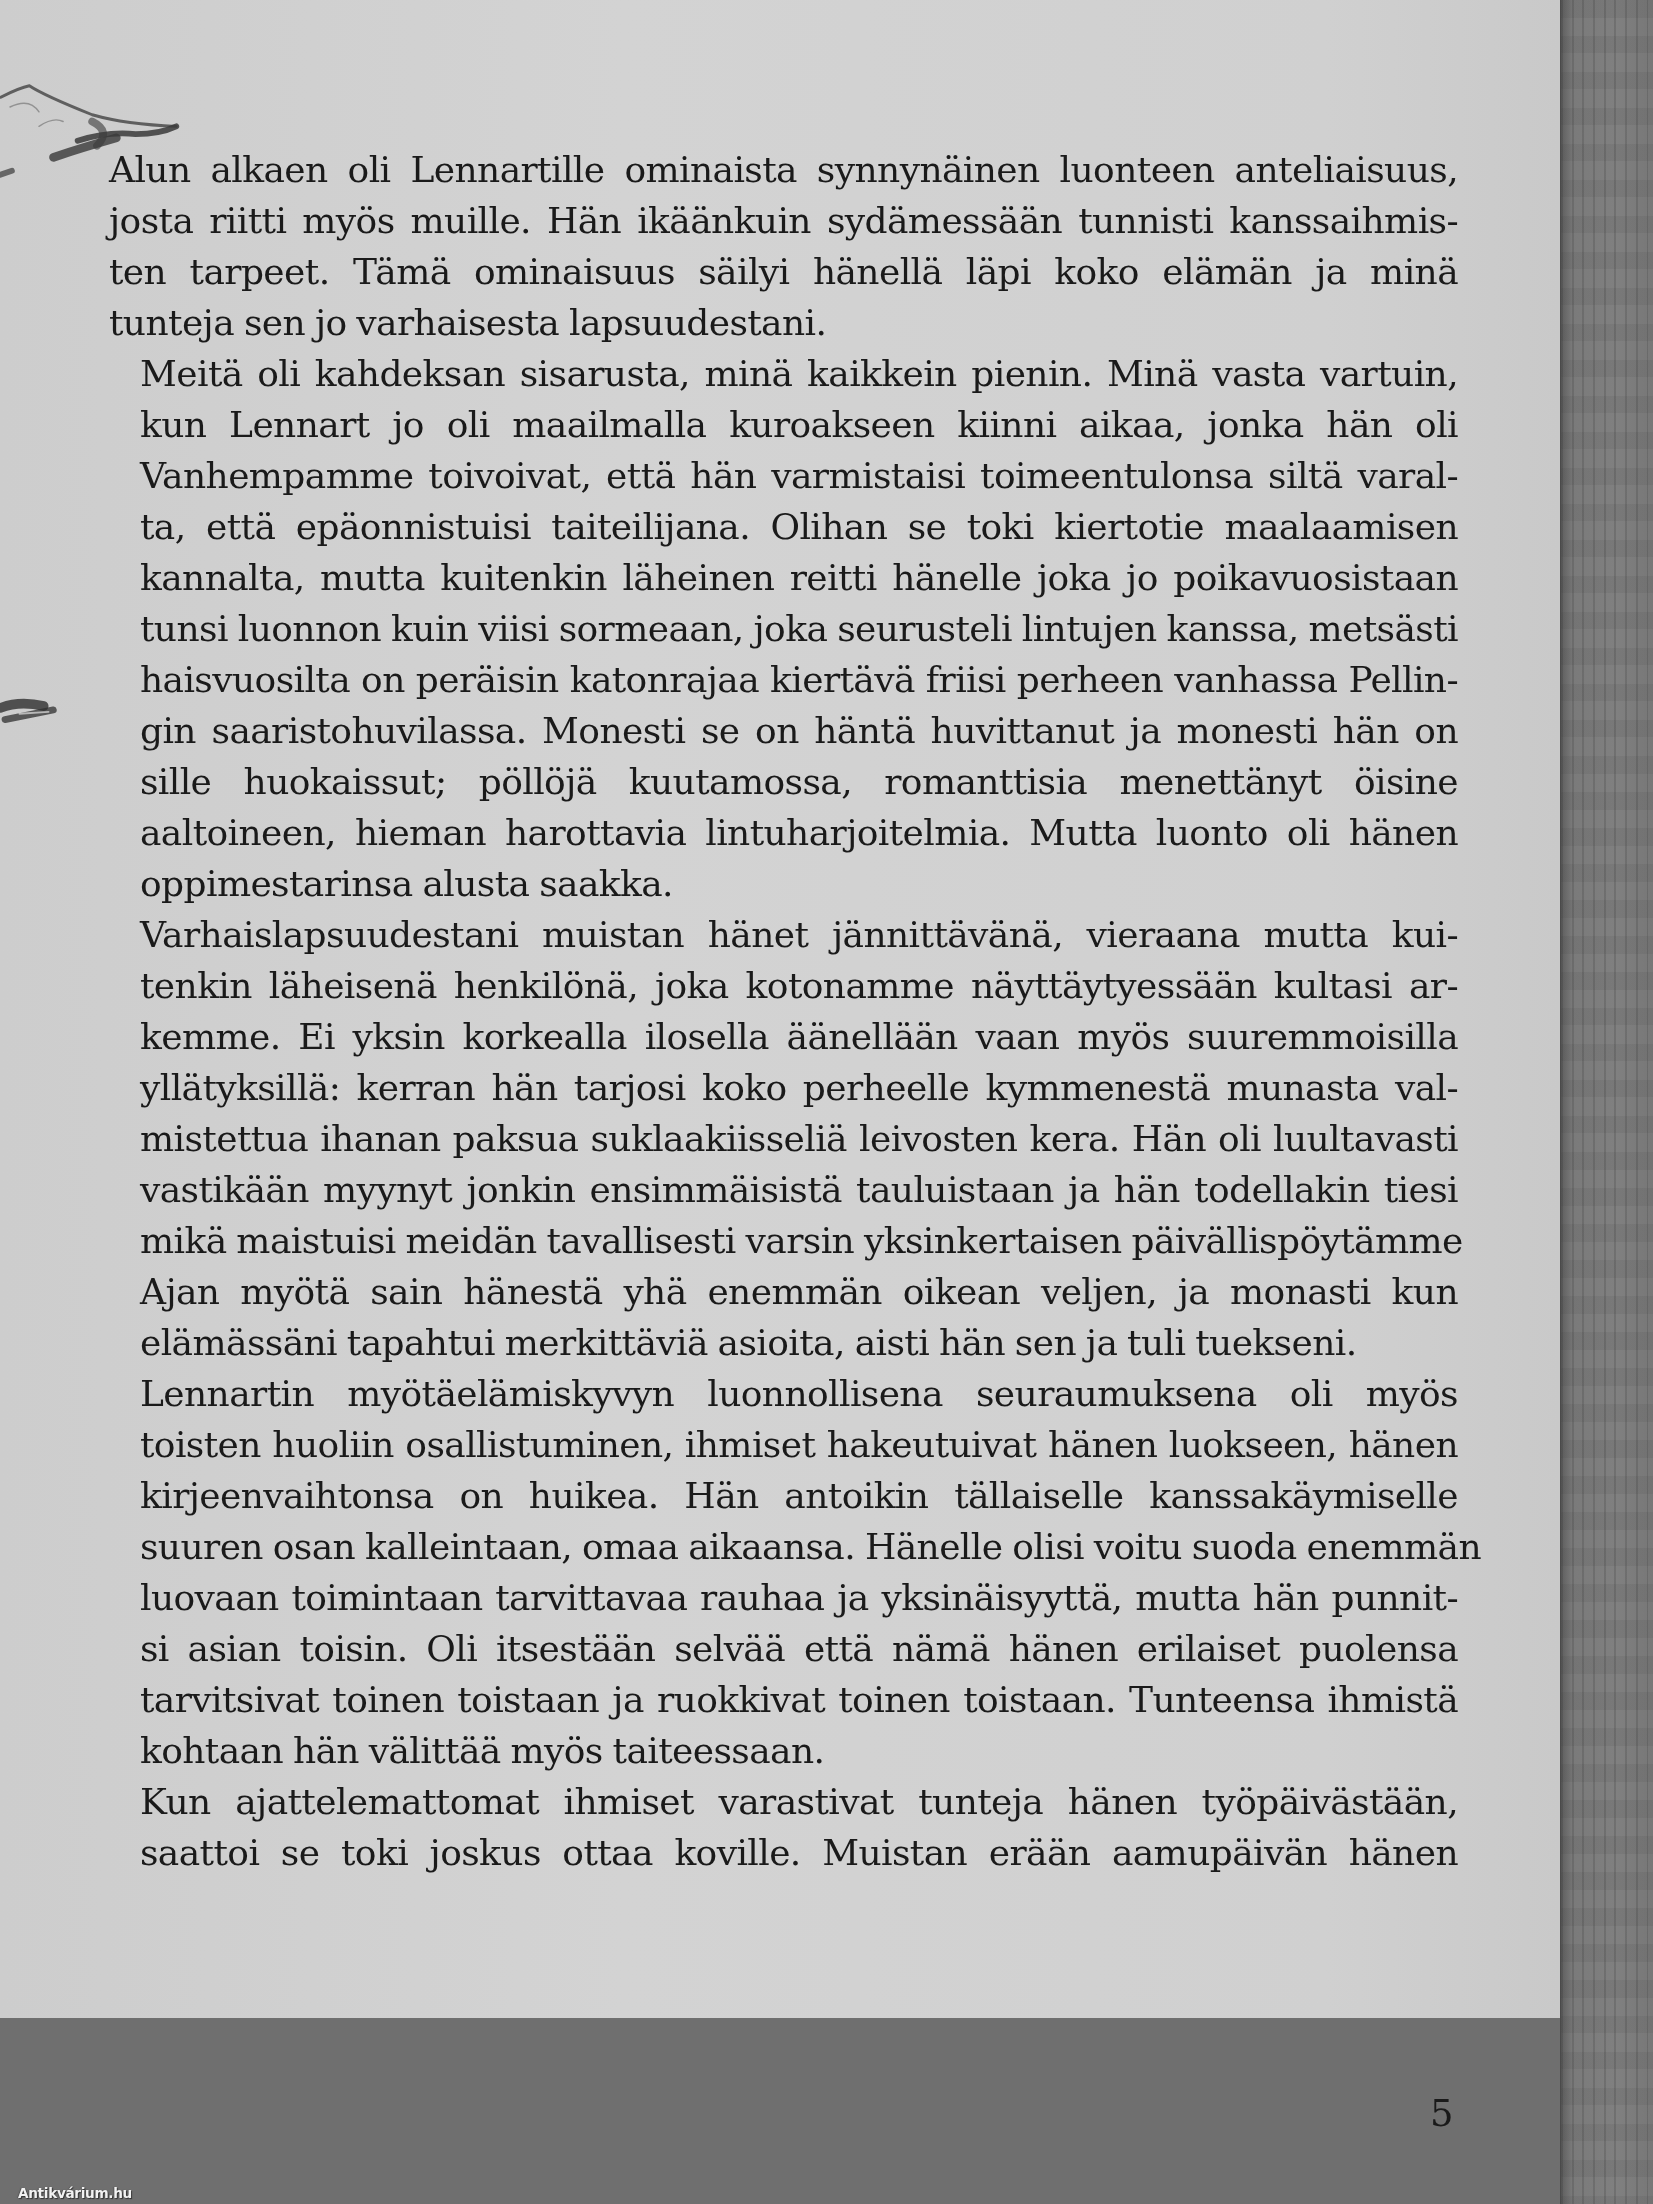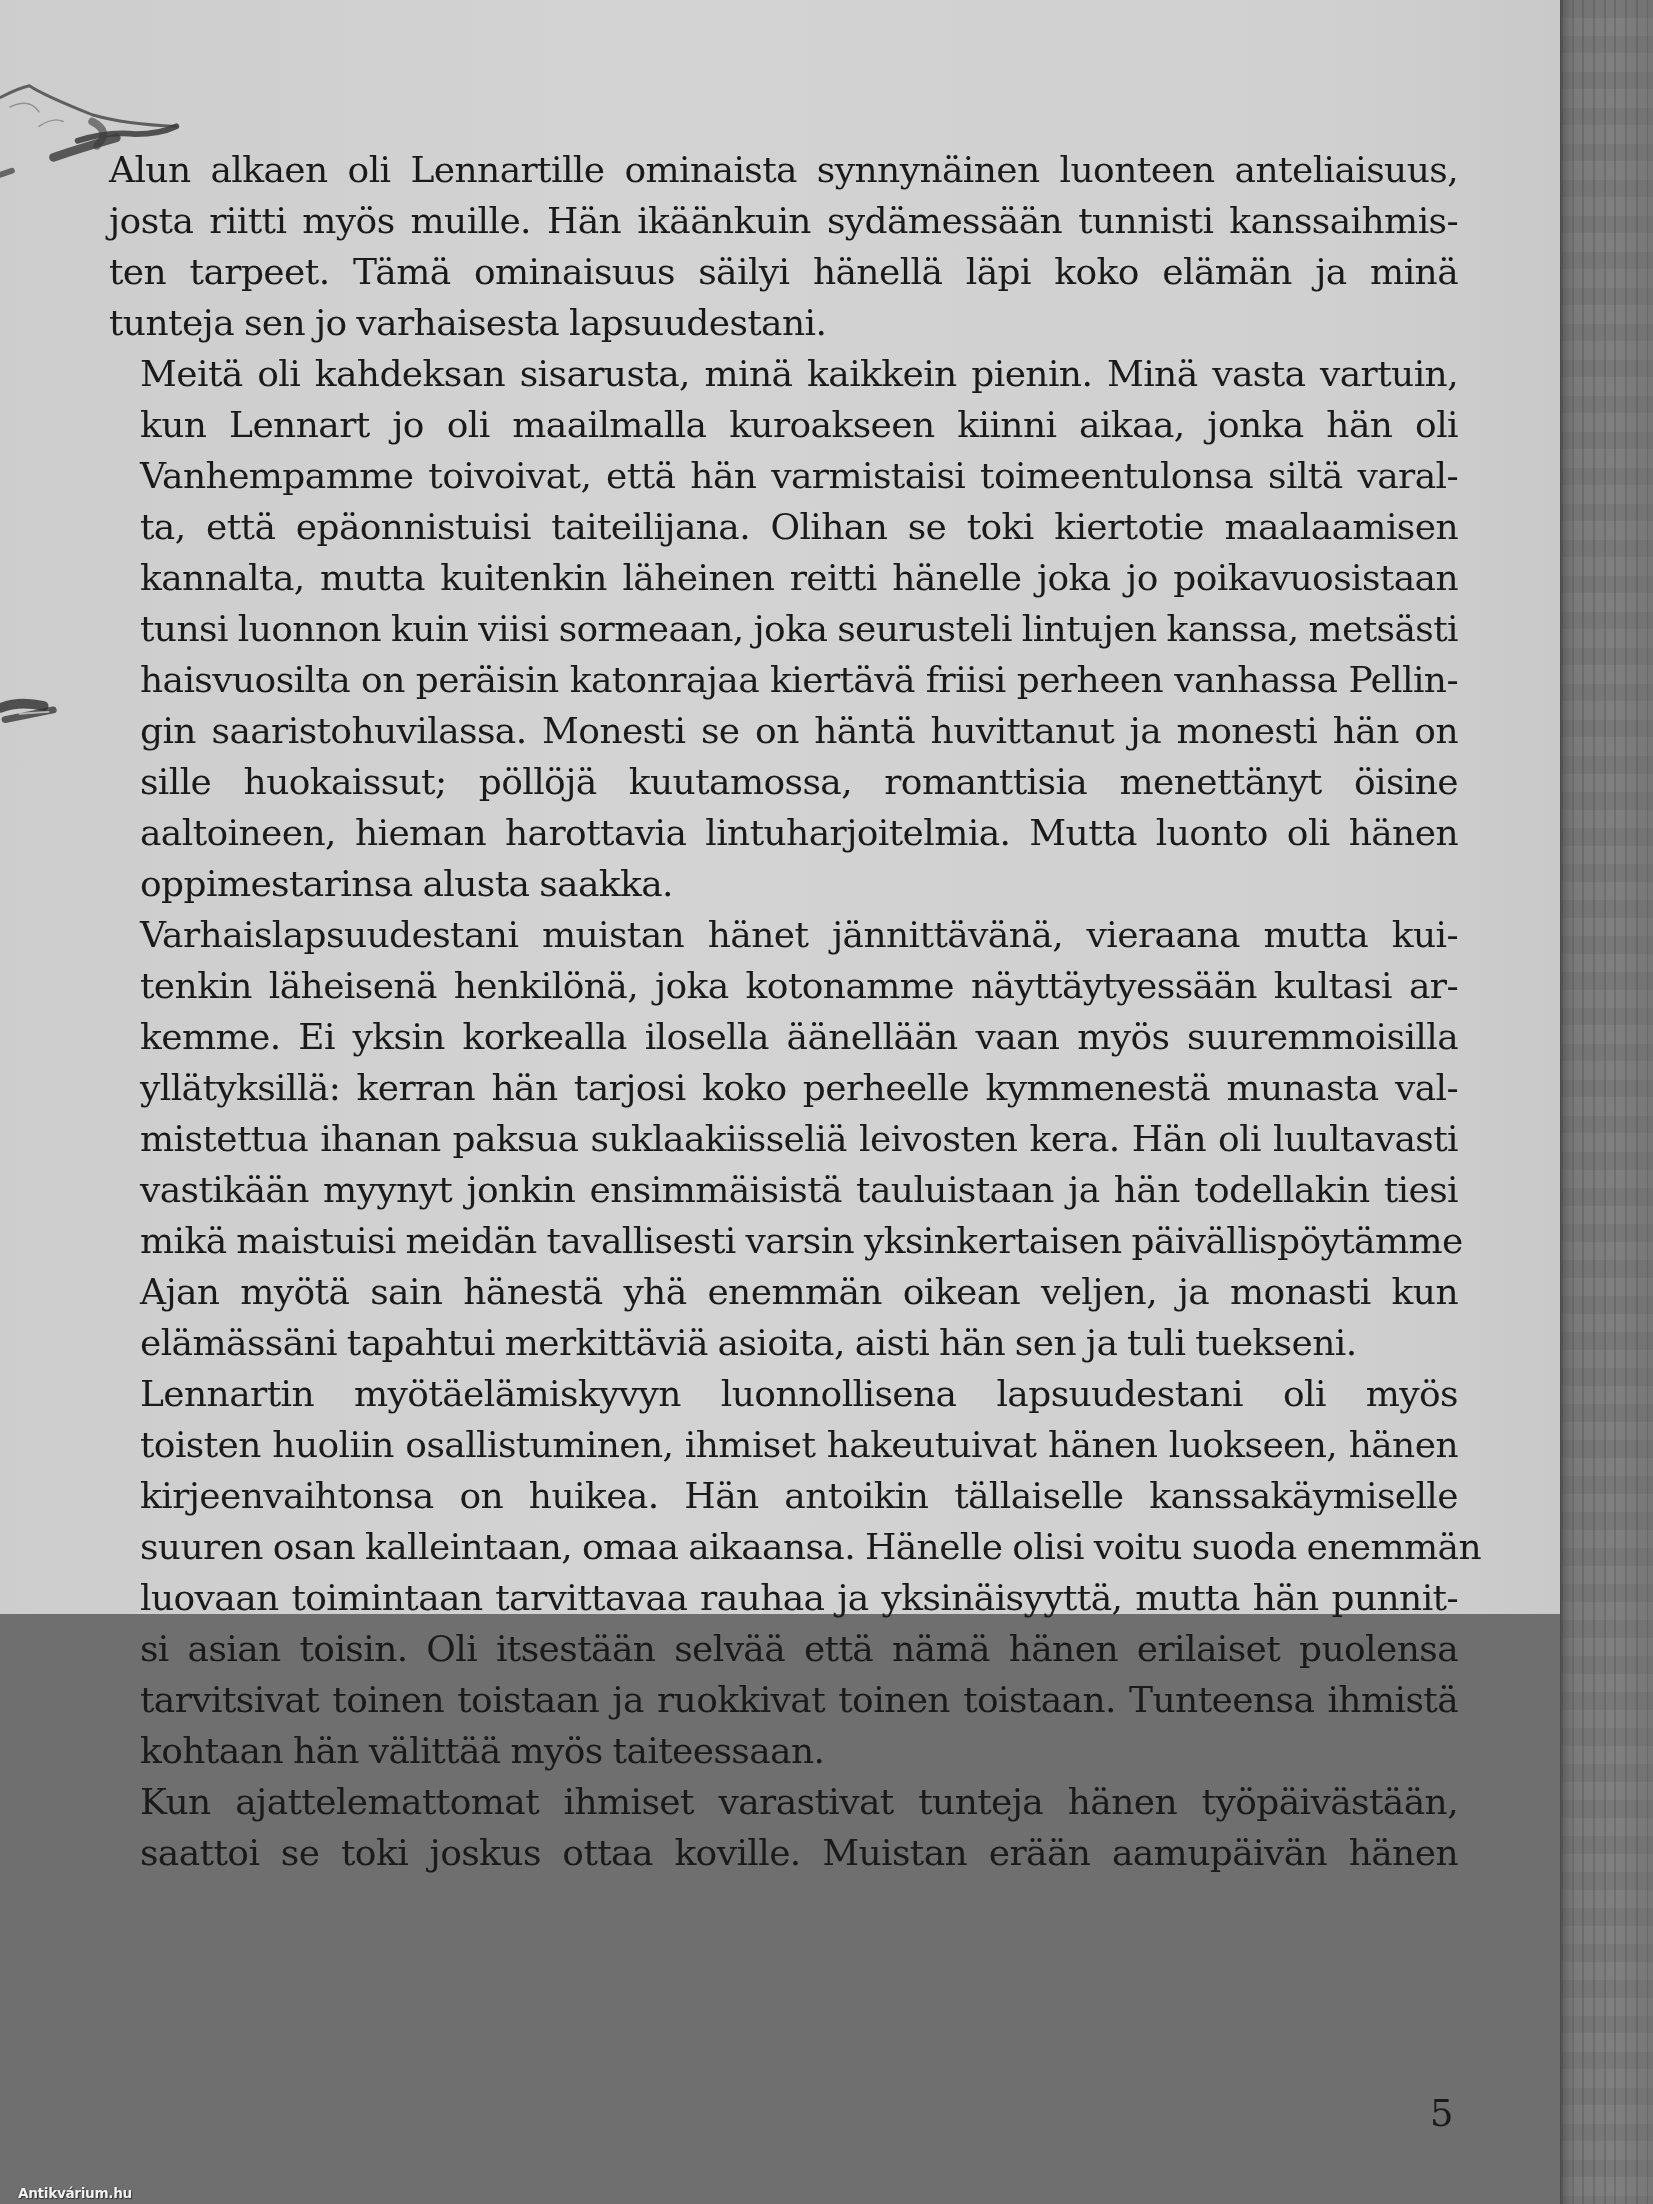--- a/index.html
+++ b/index.html
@@ -12,21 +12,21 @@
       position: relative;
       overflow: hidden;
       background: #6f6f6f;
       font-family: "DejaVu Serif", "Liberation Serif", serif;
     }
     .page {
       position: absolute;
       left: 0;
       top: 0;
       width: 1560px;
-      height: 1614px;
+      height: 2018px;
       background: linear-gradient(90deg, #cdcdcd 0%, #d3d3d3 40%, #d0d0d0 85%, #c9c9c9 100%);
     }
     .wood-edge {
       position: absolute;
       left: 1560px;
       top: 0;
       width: 93px;
       height: 2205px;
       background:
         repeating-linear-gradient(90deg, rgba(40,40,40,0.18) 0px, rgba(40,40,40,0.18) 1.9px, transparent 1.9px, transparent 10.7px),
@@ -139,21 +139,21 @@
       <span class="line">yllätyksillä: kerran hän tarjosi koko perheelle kymmenestä munasta val-</span>
       <span class="line">mistettua ihanan paksua suklaakiisseliä leivosten kera. Hän oli luultavasti</span>
       <span class="line">vastikään myynyt jonkin ensimmäisistä tauluistaan ja hän todellakin tiesi</span>
       <span class="line">mikä maistuisi meidän tavallisesti varsin yksinkertaisen päivällispöytämme</span>
     </p>
     <p class="para indent">
       <span class="line">Ajan myötä sain hänestä yhä enemmän oikean veljen, ja monasti kun</span>
       <span class="line last">elämässäni tapahtui merkittäviä asioita, aisti hän sen ja tuli tuekseni.</span>
     </p>
     <p class="para indent">
-      <span class="line">Lennartin myötäelämiskyvyn luonnollisena lapsuudestani oli myös</span>
+      <span class="line">Lennartin myötäelämiskyvyn luonnollisena seuraumuksena oli myös</span>
       <span class="line">toisten huoliin osallistuminen, ihmiset hakeutuivat hänen luokseen, hänen</span>
       <span class="line">kirjeenvaihtonsa on huikea. Hän antoikin tällaiselle kanssakäymiselle</span>
       <span class="line">suuren osan kalleintaan, omaa aikaansa. Hänelle olisi voitu suoda enemmän</span>
       <span class="line">luovaan toimintaan tarvittavaa rauhaa ja yksinäisyyttä, mutta hän punnit-</span>
       <span class="line">si asian toisin. Oli itsestään selvää että nämä hänen erilaiset puolensa</span>
       <span class="line">tarvitsivat toinen toistaan ja ruokkivat toinen toistaan. Tunteensa ihmistä</span>
       <span class="line last">kohtaan hän välittää myös taiteessaan.</span>
     </p>
     <p class="para indent">
       <span class="line">Kun ajattelemattomat ihmiset varastivat tunteja hänen työpäivästään,</span>

